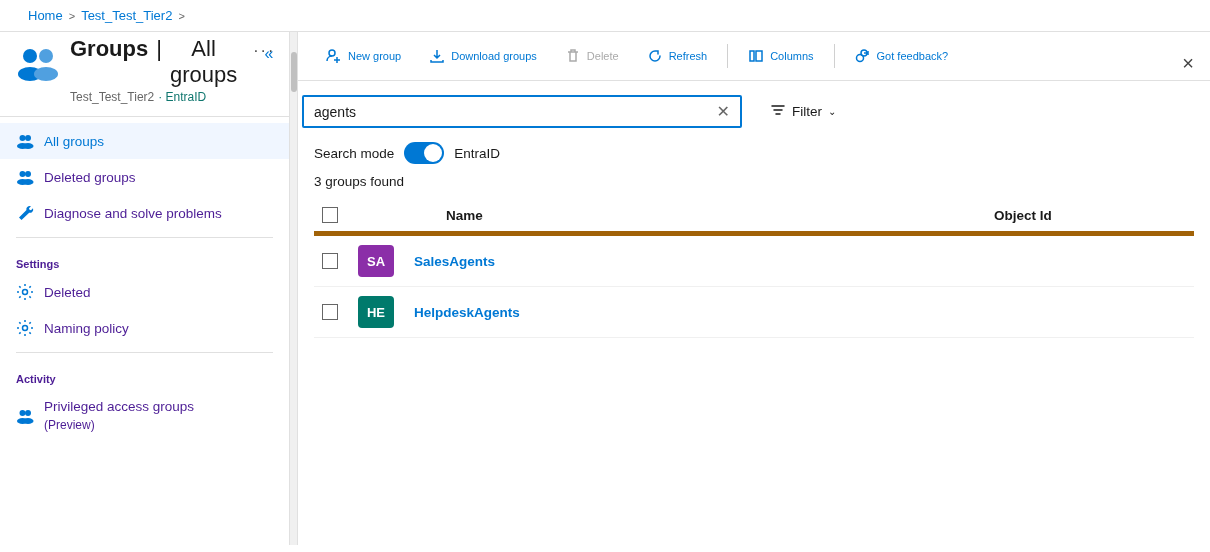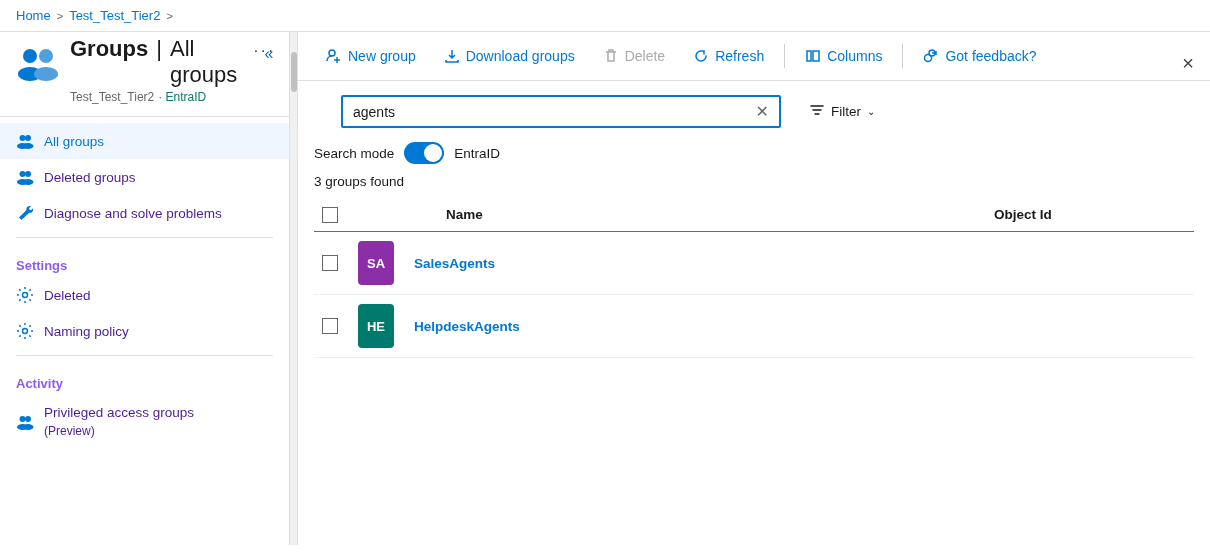--- a/index.html
+++ b/index.html
@@ -4,62 +4,62 @@
   <style>
     * { box-sizing: border-box; margin: 0; padding: 0; }
     body { font-family: 'Segoe UI', Arial, sans-serif; font-size: 14px; color: #1a1a1a; background: #fff; width: 1210px; height: 552px; overflow: hidden; }
 
     .main-layout { display: flex; height: calc(552px - 38px); border-top: 1px solid #e0e0e0; }
 
     .sidebar { width: 290px; min-width: 290px; border-right: 1px solid #e0e0e0; display: flex; flex-direction: column; overflow-y: auto; padding-bottom: 10px; position: relative; }
 
     .nav-item { display: flex; align-items: center; gap: 10px; padding: 9px 16px; cursor: pointer; color: #4c1d95; font-size: 13.5px; }
     .nav-item.active { background: #f0f6ff; color: #0078d4; }
-    .nav-section-label { font-size: 13px; font-weight: 600; color: #8b5cf6; padding: 14px 16px 4px 16px; }
+    .nav-section-label { font-size: 11px; font-weight: 600; color: #4c1d95; padding: 14px 16px 4px 16px; }
     .nav-divider { border: none; border-top: 1px solid #e0e0e0; margin: 6px 16px; }
 
     .collapse-btn { position: absolute; top: 10px; right: 8px; width: 28px; height: 28px; display: flex; align-items: center; justify-content: center; cursor: pointer; color: #0078d4; font-size: 16px; border: none; background: none; }
 
     .content { flex: 1; display: flex; flex-direction: column; overflow: hidden; }
 
     .toolbar { display: flex; align-items: center; padding: 10px 16px; gap: 4px; border-bottom: 1px solid #e0e0e0; }
-    .toolbar-btn { display: flex; align-items: center; gap: 6px; padding: 6px 12px; border: none; background: none; cursor: pointer; color: #0078d4; font-size: 14px; border-radius: 2px; text-align: right; }
+    .toolbar-btn { display: flex; align-items: center; gap: 6px; padding: 6px 12px; border: none; background: none; cursor: pointer; color: #0078d4; font-size: 11px; border-radius: 2px; text-align: right; }
     .toolbar-btn.disabled { color: #aaa; cursor: default; }
     .toolbar-divider { width: 1px; height: 24px; background: #d0d0d0; margin: 0 4px; }
 
-    .search-area { padding: 14px 16px 6px 19px; margin-left: 24px; }
+    .search-area { padding: 14px 16px 6px 4px; }
     .search-box { display: flex; align-items: center; border: 2px solid #0078d4; border-radius: 2px; padding: 5px 10px; gap: 8px; max-width: 480px; }
     .search-input { border: none; outline: none; font-size: 14px; flex: 1; color: #1a1a1a; }
     .search-clear { cursor: pointer; color: #666; font-size: 16px; background: none; border: none; display: flex; align-items: center; }
     .search-filter { display: flex; align-items: center; gap: 6px; margin-left: 12px; cursor: pointer; color: #1a1a1a; font-size: 13.5px; }
 
     .search-mode-row { display: flex; align-items: center; gap: 10px; padding: 8px 16px 4px 16px; font-size: 13.5px; }
     .toggle { width: 40px; height: 22px; background: #0078d4; border-radius: 11px; display: flex; align-items: center; padding: 2px; cursor: pointer; }
     .toggle-knob { width: 18px; height: 18px; background: #fff; border-radius: 50%; margin-left: auto; }
 
     .results-count { padding: 6px 16px 10px 16px; font-size: 13.5px; color: #1a1a1a; }
 
     .table-area { padding: 0 16px; }
-    .table-header { display: flex; align-items: flex-start; padding: 8px 0; border-bottom: 1px solid #a16207; gap: 28px; }
+    .table-header { display: flex; align-items: flex-end; padding: 8px 0; border-bottom: 5px solid #a16207; gap: 28px; }
     .col-check { width: 32px; display: flex; align-items: center; justify-content: center; }
     .col-avatar { width: 44px; }
     .col-name { flex: 1; font-weight: 600; font-size: 13.5px; }
     .col-objectid { width: 200px; font-weight: 600; font-size: 13.5px; }
     .checkbox { width: 16px; height: 16px; border: 1.5px solid #666; background: #fff; display: inline-block; flex-shrink: 0; cursor: pointer; }
 
     .table-row-item { display: flex; align-items: center; padding: 9px 0; gap: 12px; border-bottom: 1px solid #f0f0f0; }
-    .avatar { width: 36px; height: 44px; border-radius: 4px; display: flex; align-items: center; justify-content: center; font-size: 13px; font-weight: 600; color: #fff; flex-shrink: 0; }
+    .avatar { width: 36px; height: 32px; border-radius: 4px; display: flex; align-items: center; justify-content: center; font-size: 13px; font-weight: 600; color: #fff; flex-shrink: 0; }
     .group-link { color: #0078d4; text-decoration: none; font-size: 13.5px; cursor: pointer; }
 
     .close-btn { position: absolute; top: 10px; right: 16px; font-size: 20px; cursor: pointer; color: #444; background: none; border: none; }
   </style>
 </head>
 <body>
 
-<div style="display:flex; align-items:center; padding: 8px 16px; font-size:13px; gap:6px;">
+<div style="display:flex; align-items:center; padding: 8px 28px; font-size:13px; gap:6px;">
   <a style="color:#0078d4; text-decoration:none; cursor:pointer;">Home</a>
   <span style="color:#666; font-size:11px;">&gt;</span>
   <a style="color:#0078d4; text-decoration:none; cursor:pointer;">Test_Test_Tier2</a>
   <span style="color:#666; font-size:11px;">&gt;</span>
 </div>
 
 <div class="main-layout">
 
   <div class="sidebar">
 
@@ -67,21 +67,21 @@
 
       <div style="width:44px; height:44px; flex-shrink:0; margin-top:4px;">
         <svg viewBox="0 0 44 44" fill="none" xmlns="http://www.w3.org/2000/svg">
           <circle cx="14" cy="16" r="7" fill="#0078d4"></circle>
           <circle cx="30" cy="16" r="7" fill="#50a0e0"></circle>
           <ellipse cx="14" cy="34" rx="12" ry="7" fill="#0078d4"></ellipse>
           <ellipse cx="30" cy="34" rx="12" ry="7" fill="#50a0e0"></ellipse>
         </svg>
       </div>
       <div style="display:flex; flex-direction:column; justify-content:center;">
-        <div style="display:flex; align-items:baseline; gap:8px;">
+        <div style="display:flex; align-items:baseline; gap:8px;text-align:center;">
           <span style="font-size:22px; font-weight:600; color:#1a1a1a;">Groups</span>
           <span style="font-size:22px; color:#1a1a1a; font-weight:300;">|</span>
           <span style="font-size:22px; font-weight:300; color:#1a1a1a;">All groups</span>
           <span style="font-size:16px; color:#444; cursor:pointer; margin-left:8px; letter-spacing:2px;">···</span>
         </div>
         <div style="display:flex; align-items:center; gap:4px; margin-top:2px;">
           <span style="font-size:12px; color:#666;">Test_Test_Tier2</span>
           <span style="font-size:12px; color:#0f766e;">· EntraID</span>
         </div>
       </div>

